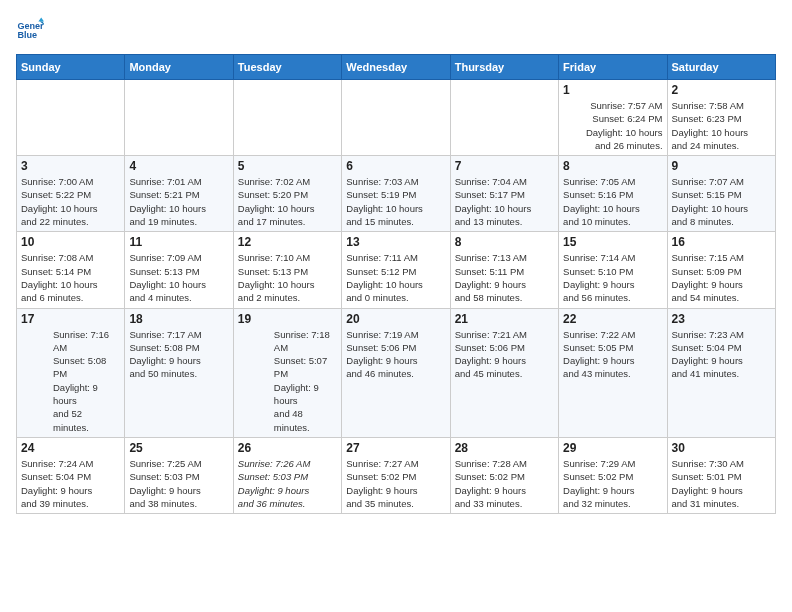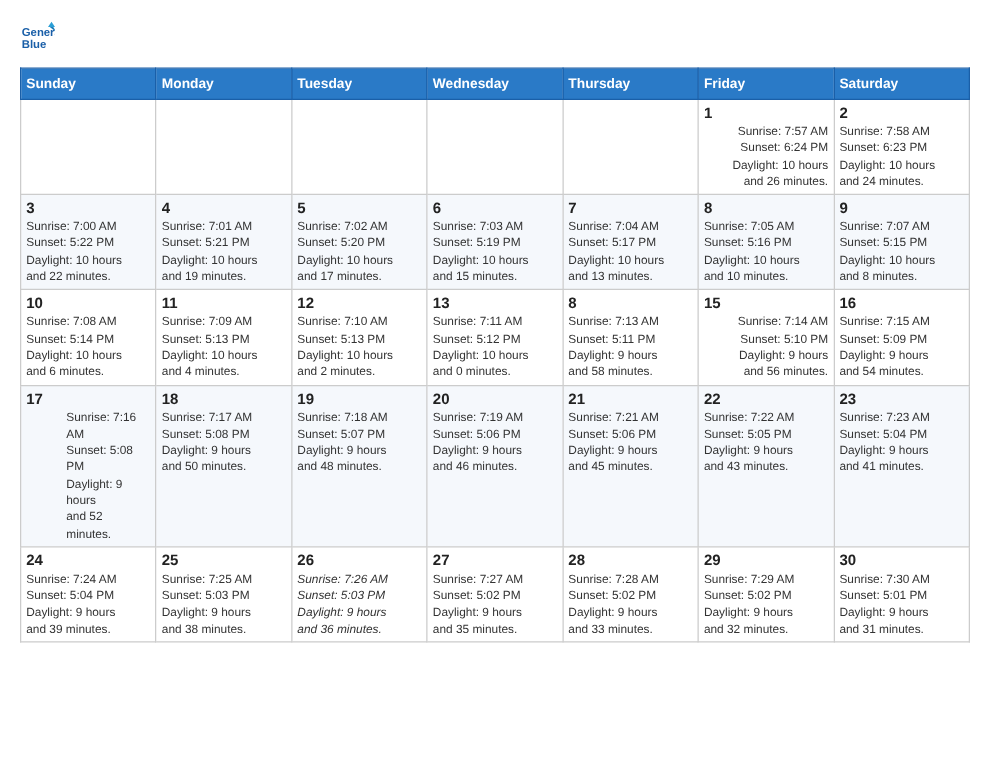--- a/index.html
+++ b/index.html
@@ -211,21 +211,21 @@
         </td>
         <td>
           <div class="day-number">8</div>
           <div class="day-info" style="white-space: pre-line;">Sunrise: 7:13 AM
 Sunset: 5:11 PM
 Daylight: 9 hours
 and 58 minutes.</div>
         </td>
         <td>
           <div class="day-number">15</div>
-          <div class="day-info" style="white-space: pre-line; text-align: right;">Sunrise: 7:14 AM
+          <div class="day-info" style="white-space: pre-line;">Sunrise: 7:14 AM
 Sunset: 5:10 PM
 Daylight: 9 hours
 and 56 minutes.</div>
         </td>
         <td>
           <div class="day-number">16</div>
           <div class="day-info" style="white-space: pre-line;">Sunrise: 7:15 AM
 Sunset: 5:09 PM
 Daylight: 9 hours
 and 54 minutes.</div>
@@ -241,21 +241,21 @@
         </td>
         <td>
           <div class="day-number">18</div>
           <div class="day-info" style="white-space: pre-line;">Sunrise: 7:17 AM
 Sunset: 5:08 PM
 Daylight: 9 hours
 and 50 minutes.</div>
         </td>
         <td>
           <div class="day-number">19</div>
-          <div class="day-info" style="white-space: pre-line;">Sunrise: 7:18 AM
+          <div class="day-info" style="white-space: pre-line; margin-left: 36px;">Sunrise: 7:18 AM
 Sunset: 5:07 PM
 Daylight: 9 hours
 and 48 minutes.</div>
         </td>
         <td>
           <div class="day-number">20</div>
           <div class="day-info" style="white-space: pre-line;">Sunrise: 7:19 AM
 Sunset: 5:06 PM
 Daylight: 9 hours
 and 46 minutes.</div>

